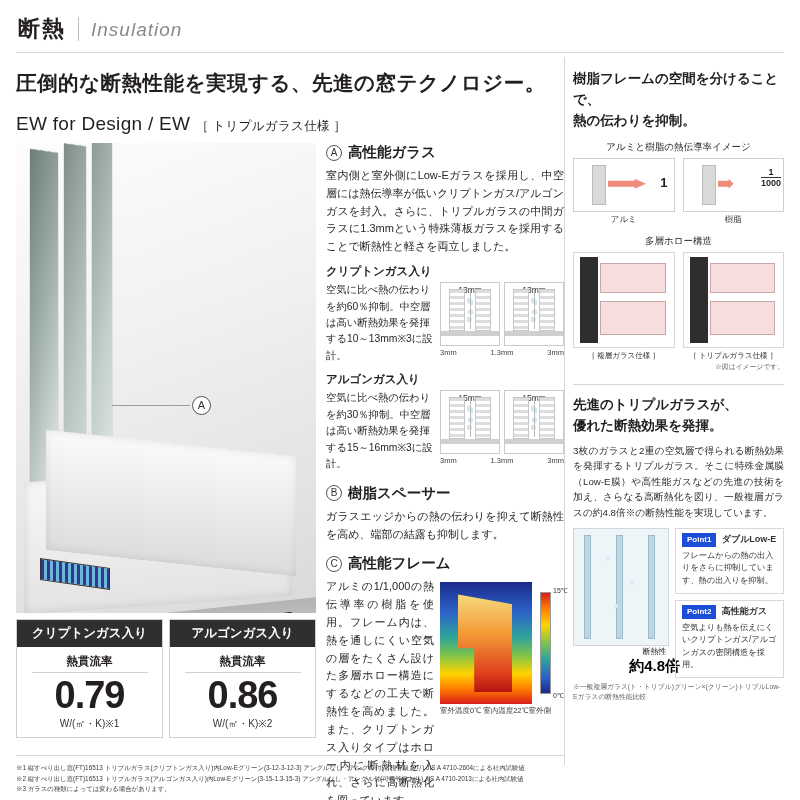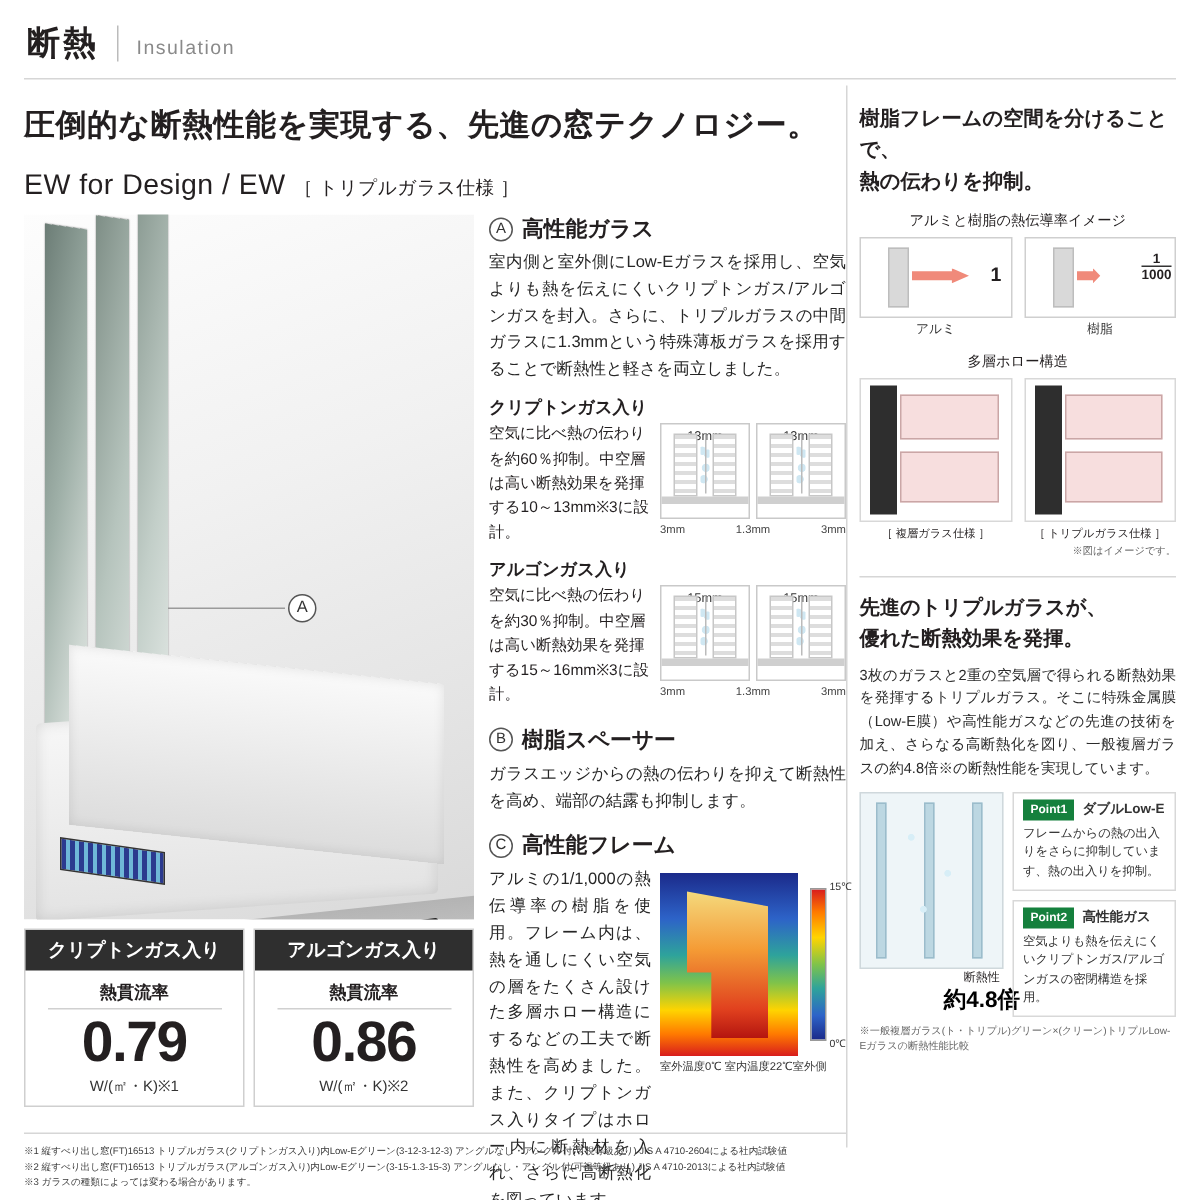--- a/index.html
+++ b/index.html
@@ -23,23 +23,24 @@
   .header .jp {
     font-size: 22px;
     font-weight: bold;
     letter-spacing: 2px;
   }
   .header .divider {
     width: 1px; height: 24px; background: #bbb;
     align-self: center;
   }
   .header .en {
-    font-size: 13px;
+    font-size: 19px;
     color: #8a8a8a;
     letter-spacing: 1px;
+    font-style: italic;
   }
   .header-rule {
     height: 1px; background: #d6d6d6; margin: 0 16px;
   }
 
   
   .body-wrap {
     display: flex;
     padding: 0 16px;
     height: 712px;
@@ -303,21 +304,21 @@
   .hollow-cap { font-size:7.5px; text-align:center; margin-top:3px; }
   .note-r { font-size:6.8px; text-align:right; color:#666; margin-top:1px;}
 
   .r-divider { height:1px; background:#d6d6d6; margin:12px 0 10px 0; }
 
   .point-card {
     border:1px solid #d8d8d8; margin-top:6px; position:relative; padding:4px 6px 6px 6px;
     font-size:8.2px; line-height:1.5; color:#333;
   }
   .point-tag {
-    display:inline-block; background:#15803d; color:#fff; font-size:8px;
+    display:inline-block; background:#1d4ed8; color:#fff; font-size:8px;
     padding:1px 5px; margin-bottom:3px; font-weight:bold;
   }
   .glass-fig {
     width: 96px; height: 118px; position:relative; background:#eef5f8; border:1px solid #cfd8dc;
     float:left; margin-right:6px;
   }
   .glass-fig .pane {
     position:absolute; top:6px; bottom:6px; width:7px; background:#bcd7e2; border:1px solid #9bbccb;
   }
   .glass-fig .p1 { left:10px; } .glass-fig .p2 { left:42px; } .glass-fig .p3 { left:74px; }
@@ -398,21 +399,21 @@
         </div>
       </div>
 
       <div class="text-col">
 
         <div class="item">
           <div class="item-head">
             <span class="circ">A</span>
             <span>高性能ガラス</span>
           </div>
-          <div class="item-body">室内側と室外側にLow-Eガラスを採用し、空気よりも熱を伝えにくいクリプトンガス/アルゴンガスを封入。さらに、トリプルガラスの中間ガラスに1.3mmという特殊薄板ガラスを採用することで断熱性と軽さを両立しました。</div>
+          <div class="item-body">室内側と室外側にLow-Eガラスを採用し、中空層には熱伝導率が低いクリプトンガス/アルゴンガスを封入。さらに、トリプルガラスの中間ガラスに1.3mmという特殊薄板ガラスを採用することで断熱性と軽さを両立しました。</div>
 
           <div class="sub-item-head">クリプトンガス入り</div>
           <div class="gas-block">
             <div class="gas-text">空気に比べ熱の伝わりを約60％抑制。中空層は高い断熱効果を発揮する10～13mm※3に設計。</div>
             <div class="gas-diagram">
               <div class="gasfig">
                 <div class="cell">
                   <div class="dim">13mm</div>
                   <div class="hatch"></div>
                   <div class="hatch right"></div>

